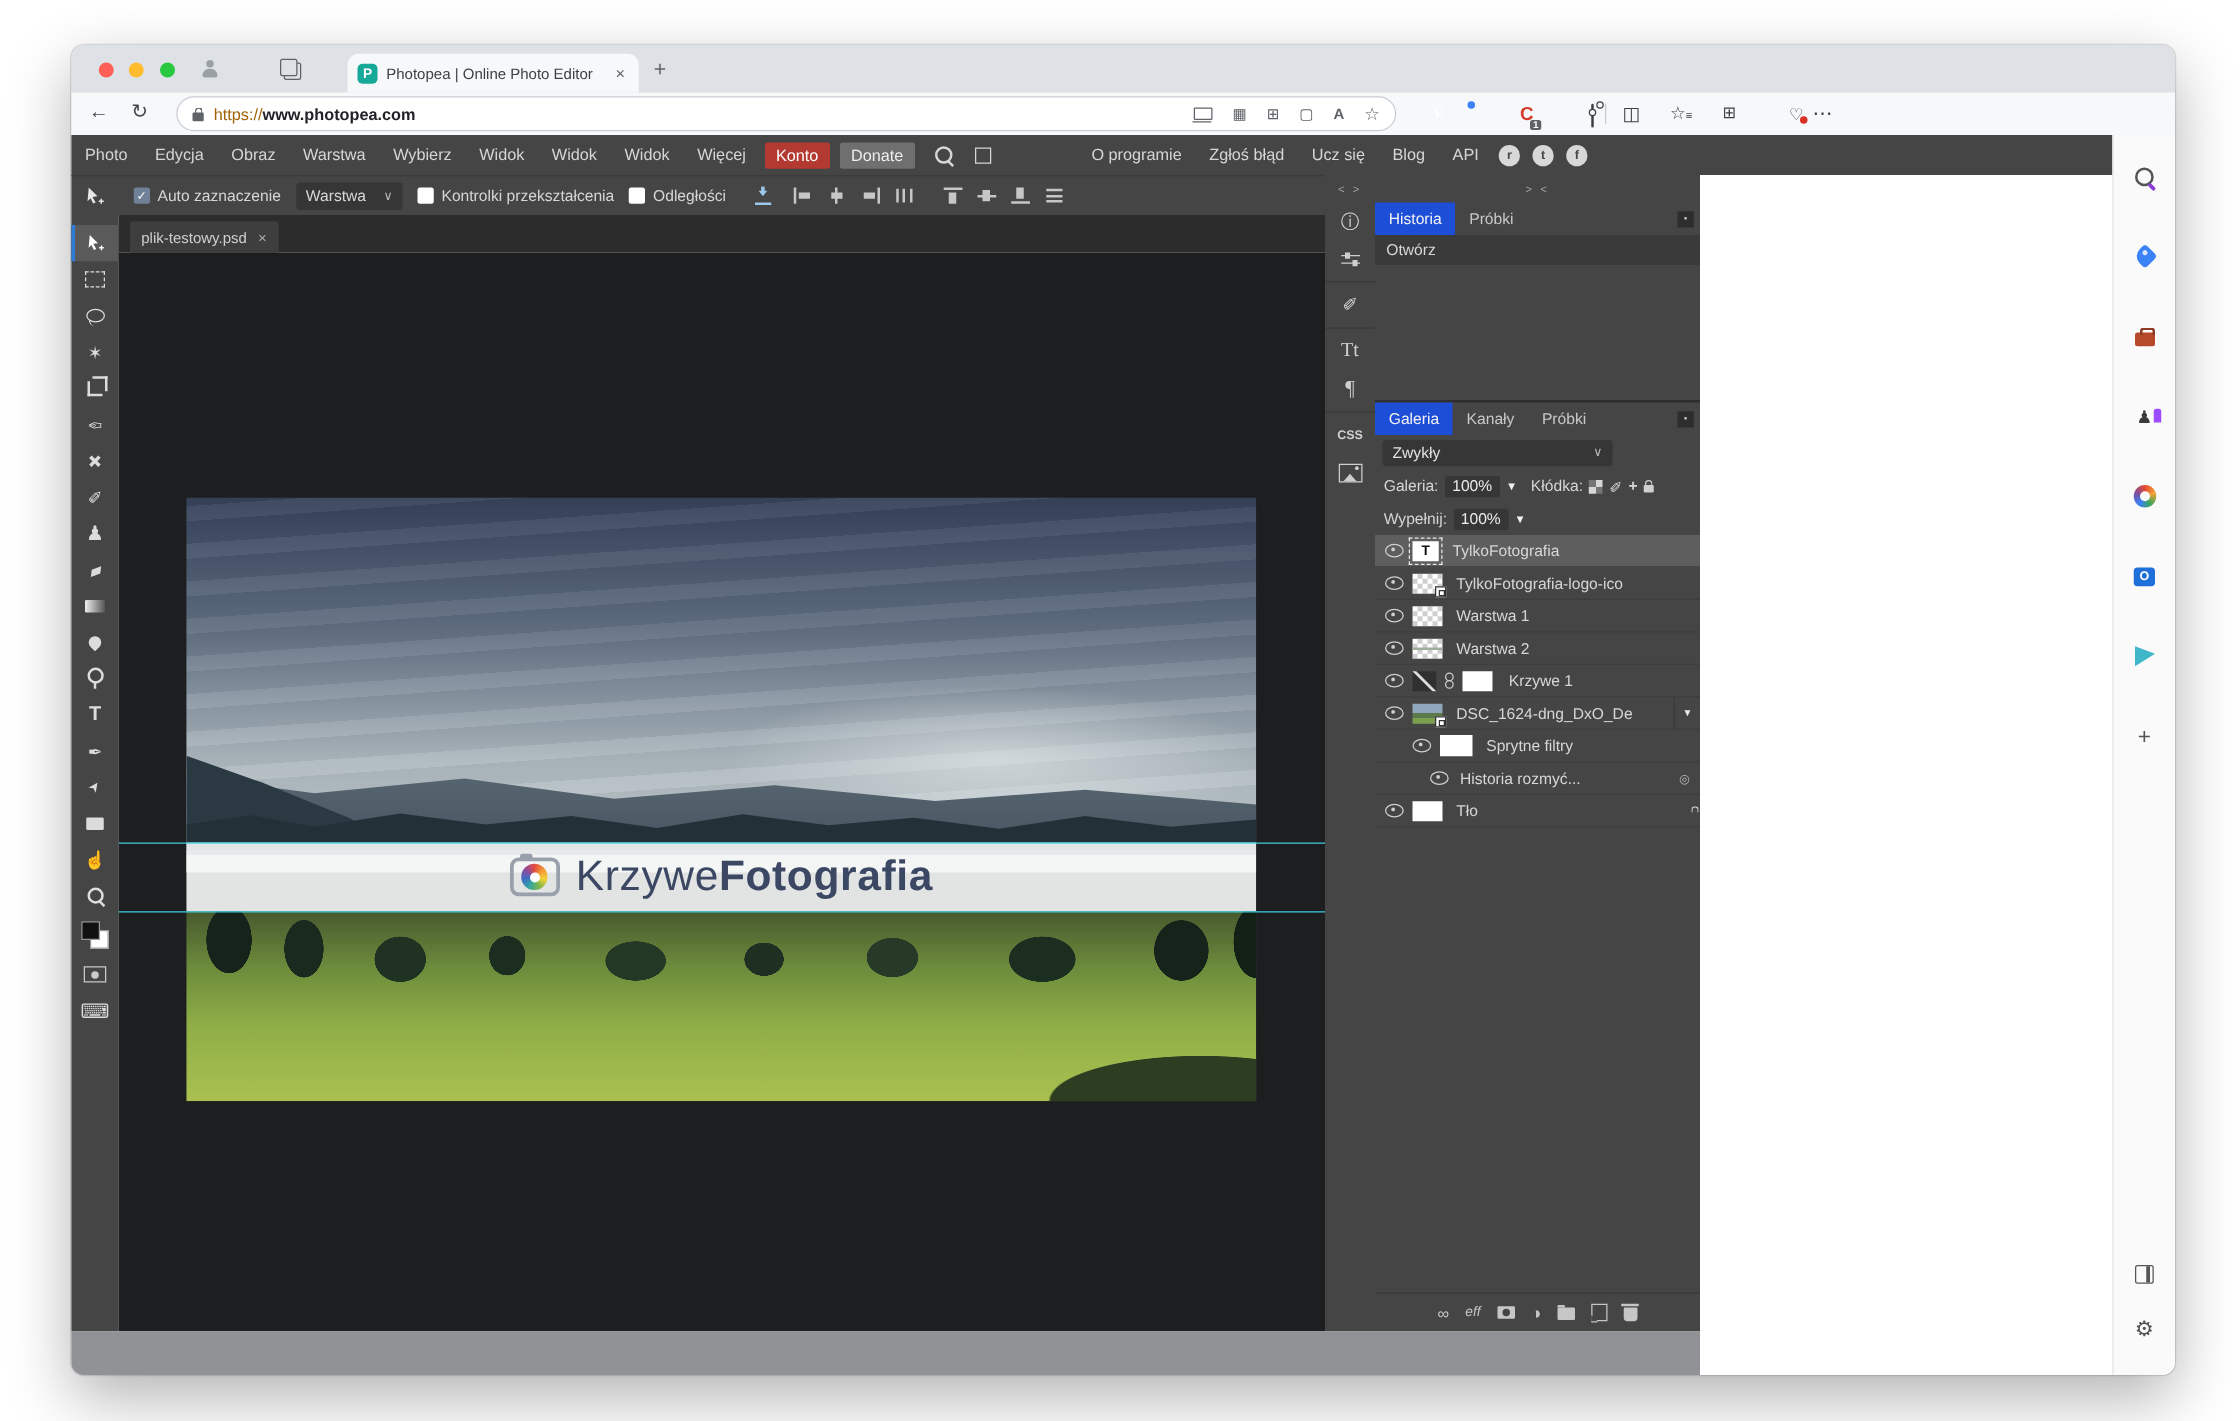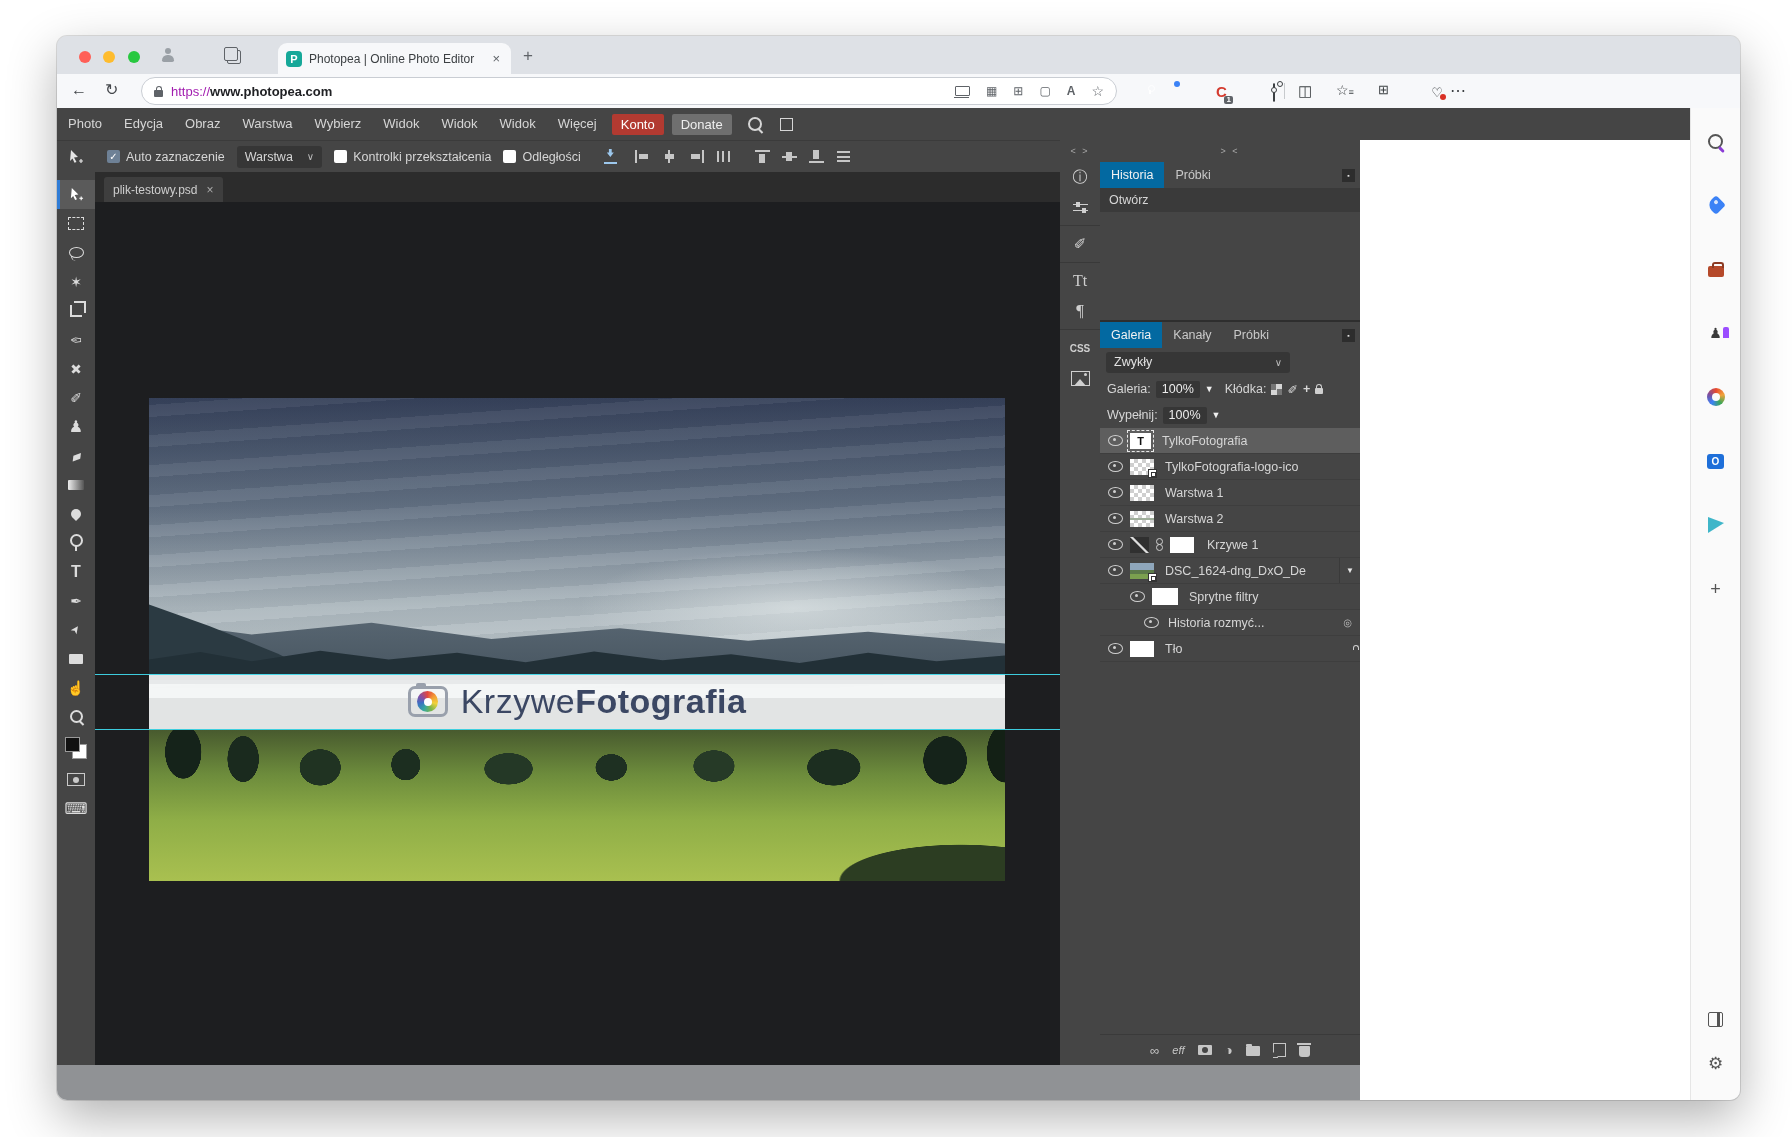--- a/index.html
+++ b/index.html
@@ -22,21 +22,21 @@
   .person::after{content:'';position:absolute;left:1px;top:7px;width:12px;height:7px;border-radius:6px 6px 2px 2px;background:#9aa0a6}
   .stack{width:12px;height:12px;border:1.5px solid #5f6368;border-radius:2px;position:relative;display:inline-block}
   .stack::after{content:'';position:absolute;left:-4px;top:-4px;width:12px;height:12px;border:1.5px solid #5f6368;border-radius:2px;background:#dee1e6}
   .sbtoggle{width:14px;height:11px;border:1.5px solid #5f6368;border-radius:2px;position:relative;display:inline-block}
   .sbtoggle::after{content:'';position:absolute;left:0;top:0;width:4px;height:11px;background:#5f6368}
   
   .navbar{left:0;top:38px;width:1683px;height:34px;background:#f7f8fa;border-bottom:1px solid #d7dade}
   .navico{color:#44474b;font-size:16px;line-height:1}
   .urlbar{left:84px;top:3px;width:976px;height:28px;background:#fff;border:1px solid #c9cdd3;border-radius:15px;display:flex;align-items:center;padding:0 12px;box-sizing:border-box;gap:8px}
   .urltext{font-size:13px}
-  .scheme{color:#a21caf}
+  .scheme{color:#a16207}
   .host{color:#202124;font-weight:bold}
   .lockico{width:9px;height:7px;background:#5f6368;border-radius:1px;position:relative;margin-top:4px}
   .lockico::before{content:'';position:absolute;top:-4px;left:1.5px;width:4px;height:4px;border:1.4px solid #5f6368;border-bottom:none;border-radius:3px 3px 0 0}
   .ubico{color:#5f6368;font-size:12px}
   .laptop{width:13px;height:8px;border:1.4px solid #5f6368;border-radius:1px;position:relative}
   .laptop::after{content:'';position:absolute;left:-2px;bottom:-3px;width:15px;height:1.5px;background:#5f6368}
   .extico{font-size:13px;color:#3c4043}
   .op1{width:16px;height:16px;border-radius:50%;background:#2b4a6b;position:relative}
   .op1::after{content:'';position:absolute;left:5.5px;top:3px;width:5px;height:5px;border-radius:50%;border:1.4px solid #fff}
   .op1::before{content:'';position:absolute;left:7.2px;top:8px;width:1.6px;height:4px;background:#fff}
@@ -134,21 +134,21 @@
   .sliders::before{content:'';position:absolute;left:0;top:2px;width:15px;height:1.6px;background:#cfcfcf;box-shadow:0 6px 0 #cfcfcf}
   .sliders::after{content:'';position:absolute;left:3px;top:0;width:4px;height:5px;background:#cfcfcf;box-shadow:6px 6px 0 #cfcfcf}
   .imgico{width:17px;height:13px;border:1.4px solid #cfcfcf;position:relative;overflow:hidden}
   .imgico::after{content:'';position:absolute;left:1px;bottom:-2px;width:0;height:0;border-left:7px solid transparent;border-right:7px solid transparent;border-bottom:8px solid #cfcfcf}
   .imgico::before{content:'';position:absolute;right:2px;top:1.5px;width:3px;height:3px;border-radius:50%;background:#cfcfcf}
   
   .panels{left:1043px;top:104px;width:260px;height:925px;background:#454545;display:flex;flex-direction:column;color:#d6d6d6;font-size:12.5px;box-sizing:border-box}
   .phandle{height:22px;display:flex;align-items:center;justify-content:center;color:#a8a8a8;font-size:9px;letter-spacing:2px;flex:none}
   .ptabs{height:26px;display:flex;align-items:stretch;flex:none}
   .ptab{padding:0 11px;display:flex;align-items:center;color:#c9c9c9}
-  .ptab.act{background:#0369a1;color:#f2f2f2}
+  .ptab.act{background:#1d4ed8;color:#f2f2f2}
   .pmenu{width:13px;height:13px;background:#2d2d2d;align-self:center;margin-left:auto;margin-right:5px;display:flex;align-items:center;justify-content:center;color:#ddd;font-size:7px}
   .hitem{height:24px;background:#3a3a3a;display:flex;align-items:center;padding-left:9px;flex:none}
   .pdivider{height:2px;background:#2e2e2e;flex:none}
   .blendrow{height:28px;display:flex;align-items:center;flex:none}
   .blend{height:21px;background:#363636;border-radius:3px;margin:0 70px 0 6px;flex:1;display:flex;align-items:center;padding:0 8px;color:#e2e2e2}
   .ctlrow{height:26px;display:flex;align-items:center;gap:5px;padding-left:7px;flex:none}
   .vbox{background:#363636;border-radius:2px;padding:1.5px 6px;color:#ececec}
   .dd{font-size:9px;color:#f0f0f0}
   .pchk{width:11px;height:11px;background:conic-gradient(#d6d6d6 25%,#757575 0 50%,#d6d6d6 0 75%,#757575 0)}
   .plock{width:8px;height:6px;background:#cfcfcf;border-radius:1px;position:relative;margin-top:4px}
@@ -261,20 +261,30 @@
     <span class="mi">Warstwa</span>
     <span class="mi">Wybierz</span>
     <span class="mi">Widok</span>
     <span class="mi">Widok</span>
     <span class="mi">Widok</span>
     <span class="mi">Więcej</span>
     <span class="pill red">Konto</span>
     <span class="pill gray">Donate</span>
     <span class="lens" style="margin:0 10px 0 12px"></span>
     <span class="fsq" style="margin:0 8px"></span>
+    <span style="margin-left:auto" class="fx">
+      <span class="mi">O programie</span>
+      <span class="mi">Zgłoś błąd</span>
+      <span class="mi">Ucz się</span>
+      <span class="mi">Blog</span>
+      <span class="mi">API</span>
+      <span class="soc">r</span>
+      <span class="soc">t</span>
+      <span class="soc" style="margin-right:420px">f</span>
+    </span>
   </div>
 
   <div class="optionsbar a">
     <span style="width:38px;display:flex;justify-content:center">
       <svg width="16" height="16" viewBox="0 0 16 16">
             <path d="M3 1l7 7-4 .5L8.5 13l-2 .8-2-4.3L2 12z" fill="#e6e6e6"></path>
             <path d="M11 12h4M13 10v4" stroke="#e6e6e6" stroke-width="1.2"></path>
           </svg>
     </span>
     <span class="cb on">✓</span>

